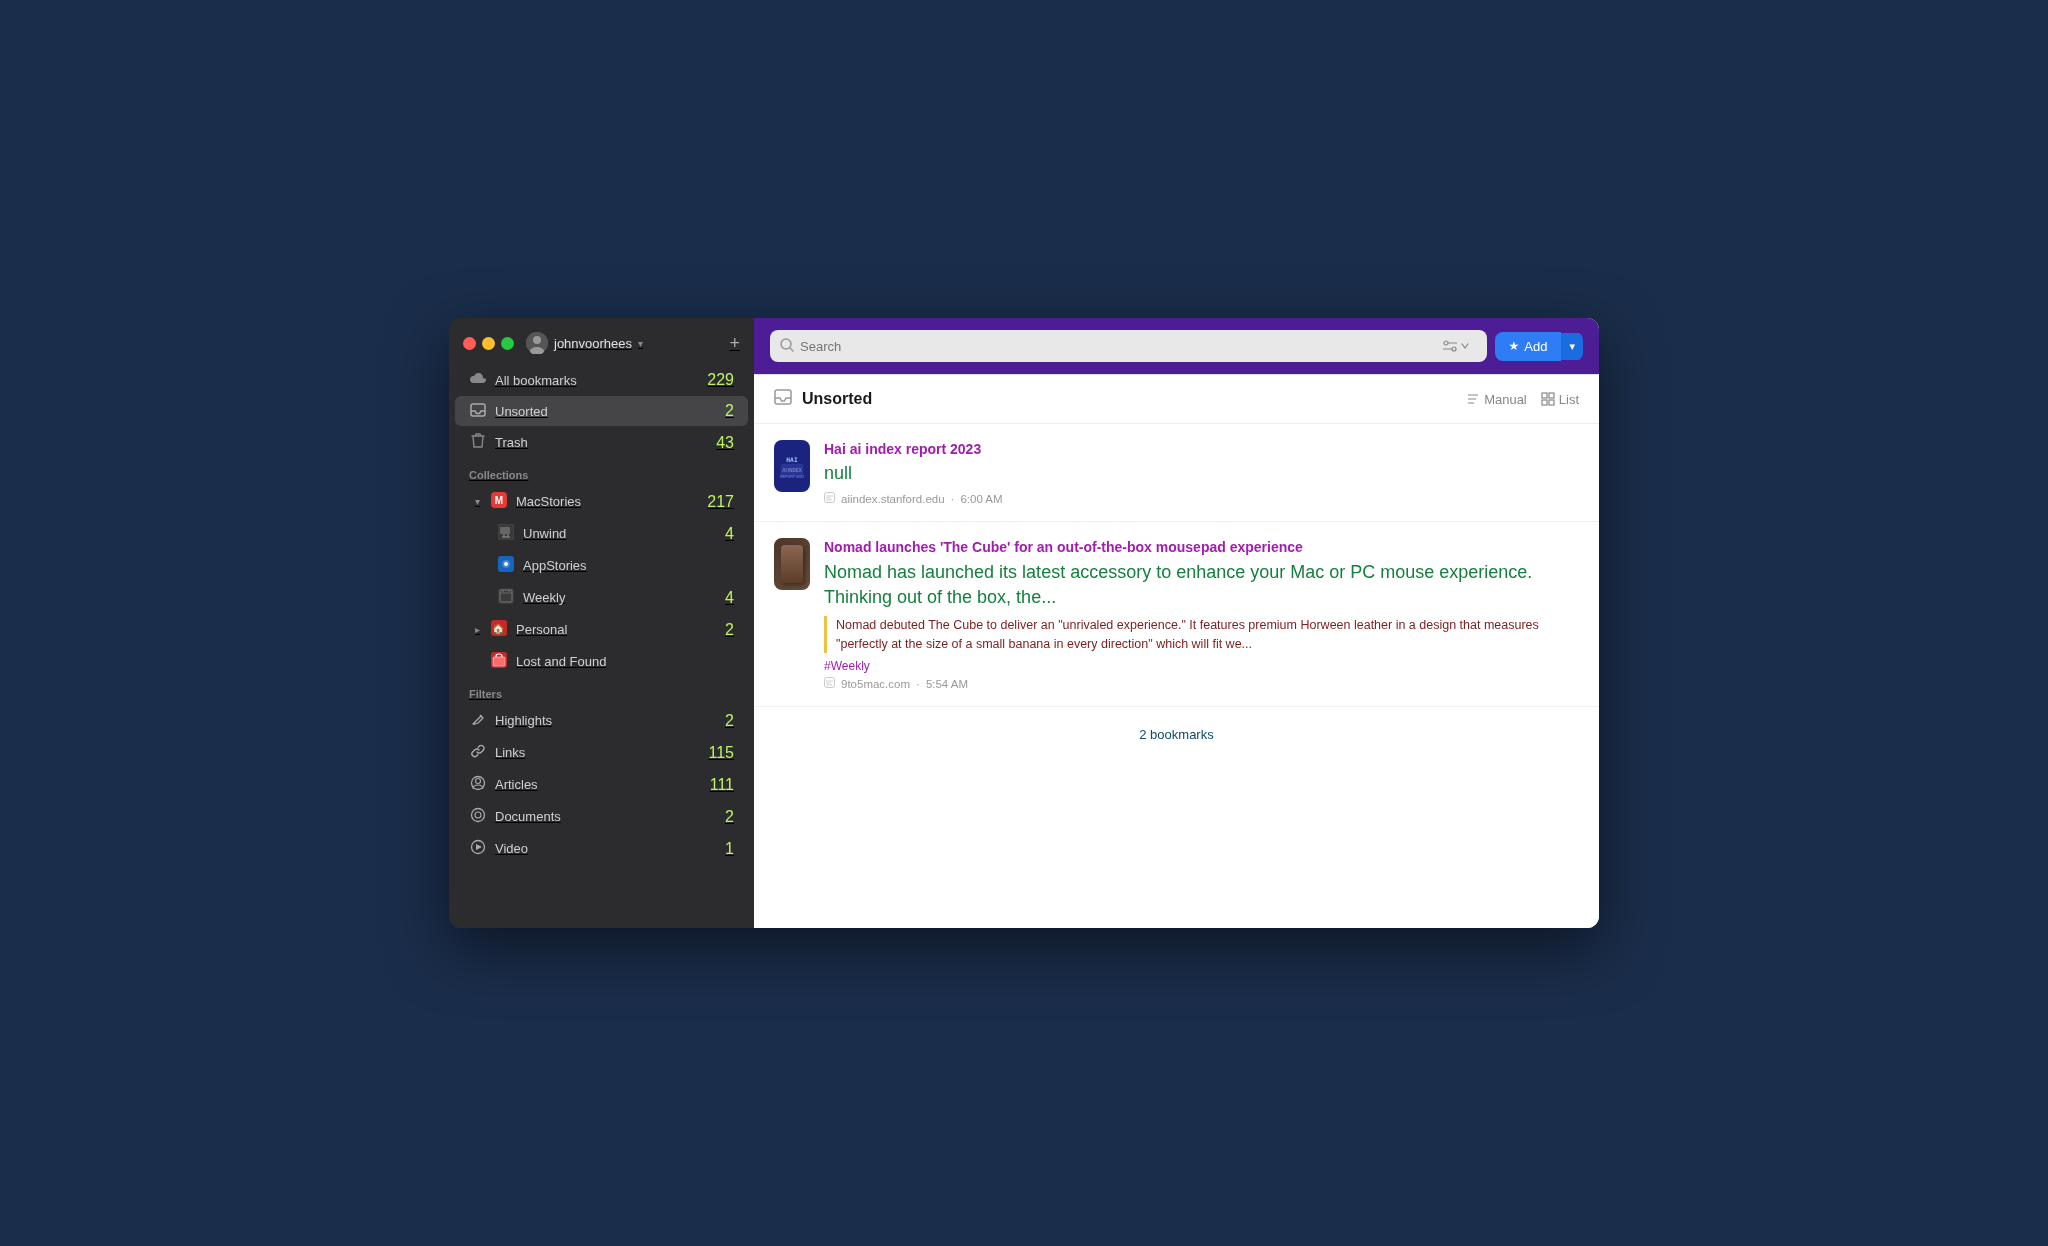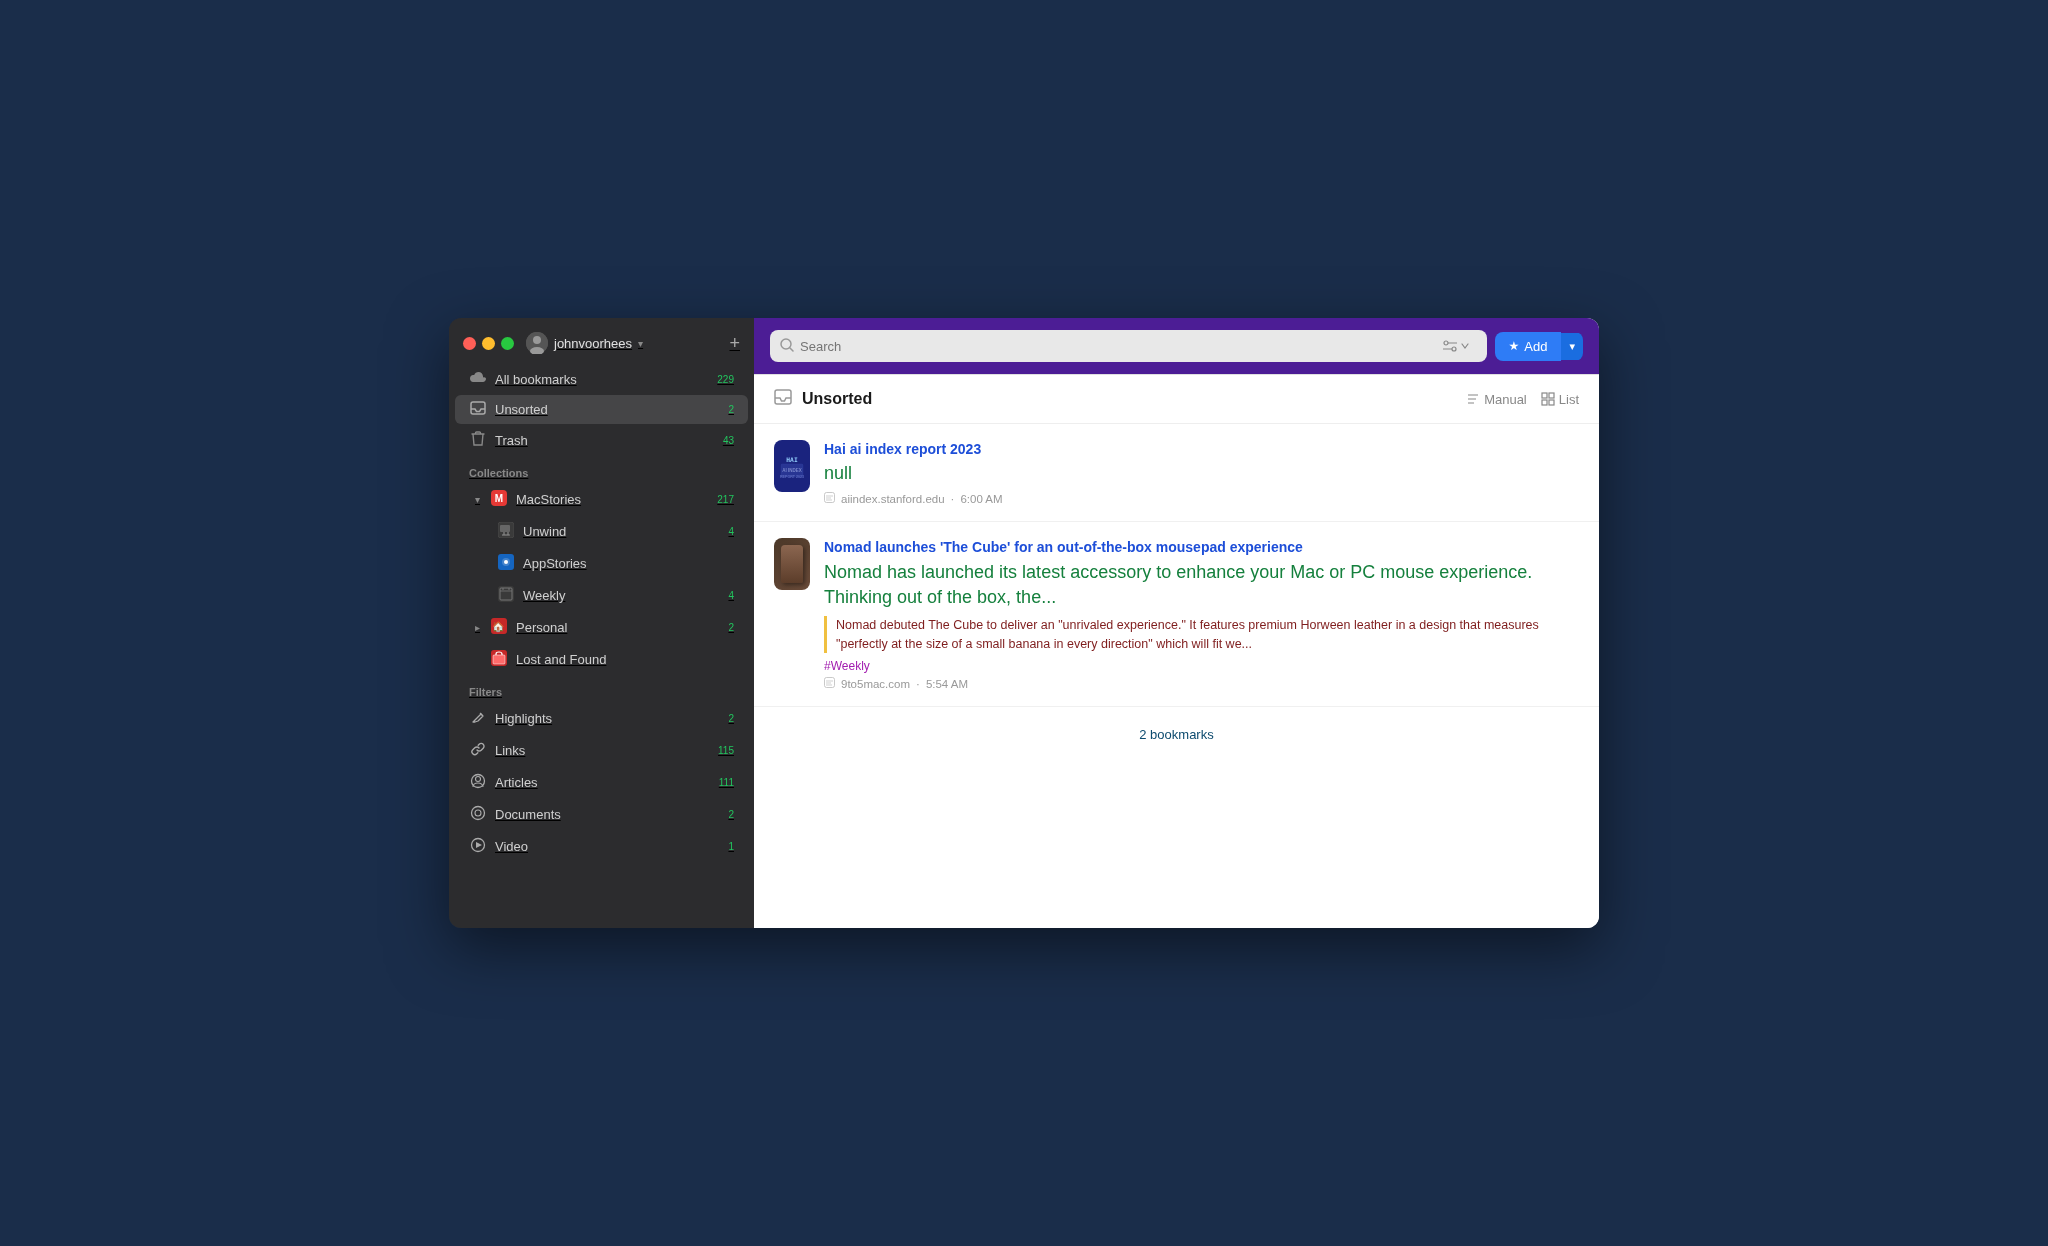--- a/index.html
+++ b/index.html
@@ -105,22 +105,22 @@
       font-size: 14px;
       width: 18px;
       text-align: center;
       flex-shrink: 0;
     }
     .sidebar-item .item-label {
       flex: 1;
       font-size: 13px;
     }
     .sidebar-item .item-count {
-      color: #22c55e;
-      font-size: 10px;
+      color: #bef264;
+      font-size: 16px;
       margin-left: auto;
     }
     .section-header {
       padding: 10px 20px 4px 20px;
       font-size: 11px;
       font-weight: 600;
       color: #888;
       text-transform: none;
       letter-spacing: 0;
     }
@@ -295,21 +295,21 @@
       border-radius: 4px 4px 2px 2px;
       box-shadow: 2px 2px 4px rgba(0,0,0,0.4);
     }
     .bookmark-content {
       flex: 1;
       min-width: 0;
     }
     .bookmark-title {
       font-size: 14px;
       font-weight: 600;
-      color: #1d4ed8;
+      color: #a21caf;
       margin-bottom: 3px;
       line-height: 1.3;
     }
     .bookmark-desc {
       font-size: 18px;
       color: #15803d;
       line-height: 1.4;
       margin-bottom: 6px;
     }
     .bookmark-quote {

